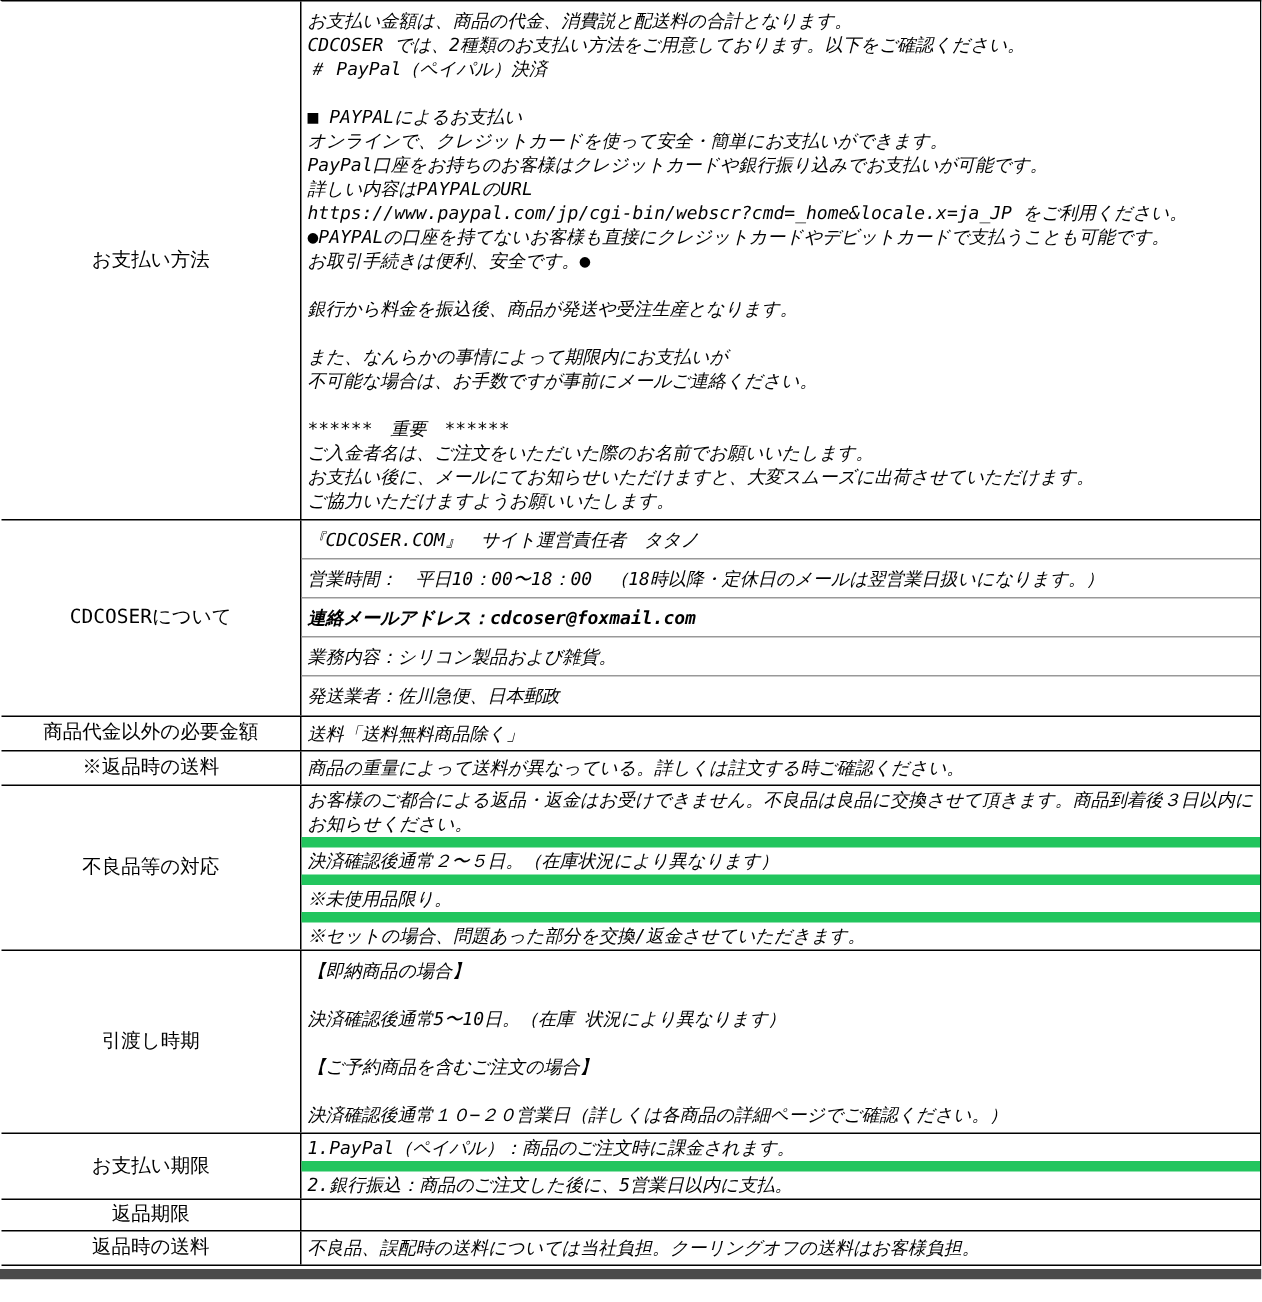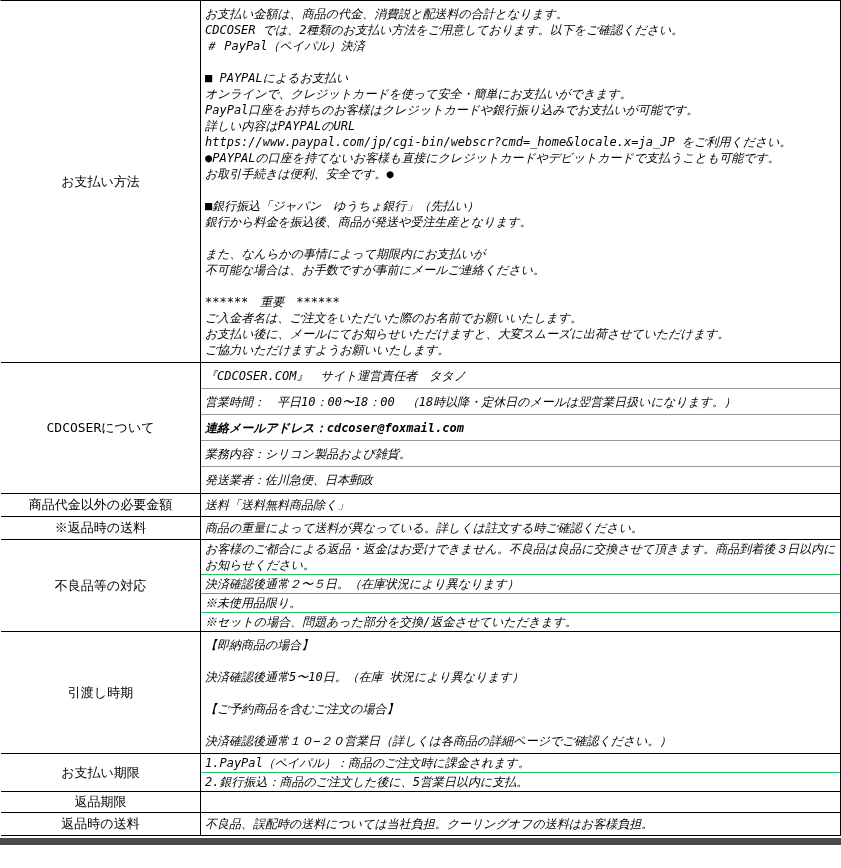--- a/index.html
+++ b/index.html
@@ -52,21 +52,21 @@
     min-height: 26px;
     padding: 2px 4px;
     border-bottom: 1px solid #999;
     overflow-wrap: break-word;
   }
   .sub-row:last-child { border-bottom: none; }
   .sub-row-sm {
     display: block;
     min-height: 18px;
     padding: 1px 4px;
-    border-bottom: 1px solid #22c55e;
+    border-bottom: 7px solid #22c55e;
     overflow-wrap: break-word;
   }
   .sub-row-sm:last-child { border-bottom: none; }
   .single-text {
     padding: 3px 4px;
     overflow-wrap: break-word;
   }
   .bold { font-weight: bold; }
   .footer-bar {
     width: 841px;
@@ -88,21 +88,20 @@
         <div class="line">＃ PayPal（ペイパル）決済</div>
         <div class="line"></div>
         <div class="line">■ PAYPALによるお支払い</div>
         <div class="line">オンラインで、クレジットカードを使って安全・簡単にお支払いができます。</div>
         <div class="line">PayPal口座をお持ちのお客様はクレジットカードや銀行振り込みでお支払いが可能です。</div>
         <div class="line">詳しい内容はPAYPALのURL</div>
         <div class="line">https://www.paypal.com/jp/cgi-bin/webscr?cmd=_home&amp;locale.x=ja_JP をご利用ください。</div>
         <div class="line">●PAYPALの口座を持てないお客様も直接にクレジットカードやデビットカードで支払うことも可能です。</div>
         <div class="line">お取引手続きは便利、安全です。●</div>
         <div class="line"></div>
-        <div class="line">■銀行振込「ジャパン　ゆうちょ銀行」（先払い）</div>
         <div class="line">銀行から料金を振込後、商品が発送や受注生産となります。</div>
         <div class="line"></div>
         <div class="line">また、なんらかの事情によって期限内にお支払いが</div>
         <div class="line">不可能な場合は、お手数ですが事前にメールご連絡ください。</div>
         <div class="line"></div>
         <div class="line">******　重要　******</div>
         <div class="line">ご入金者名は、ご注文をいただいた際のお名前でお願いいたします。</div>
         <div class="line">お支払い後に、メールにてお知らせいただけますと、大変スムーズに出荷させていただけます。</div>
         <div class="line">ご協力いただけますようお願いいたします。</div>
       </div>

